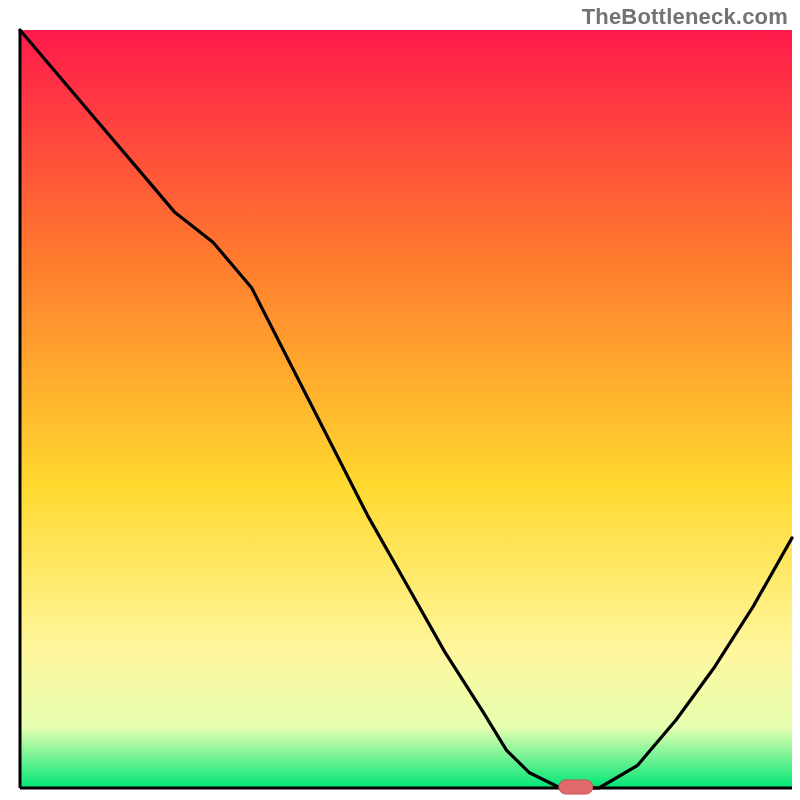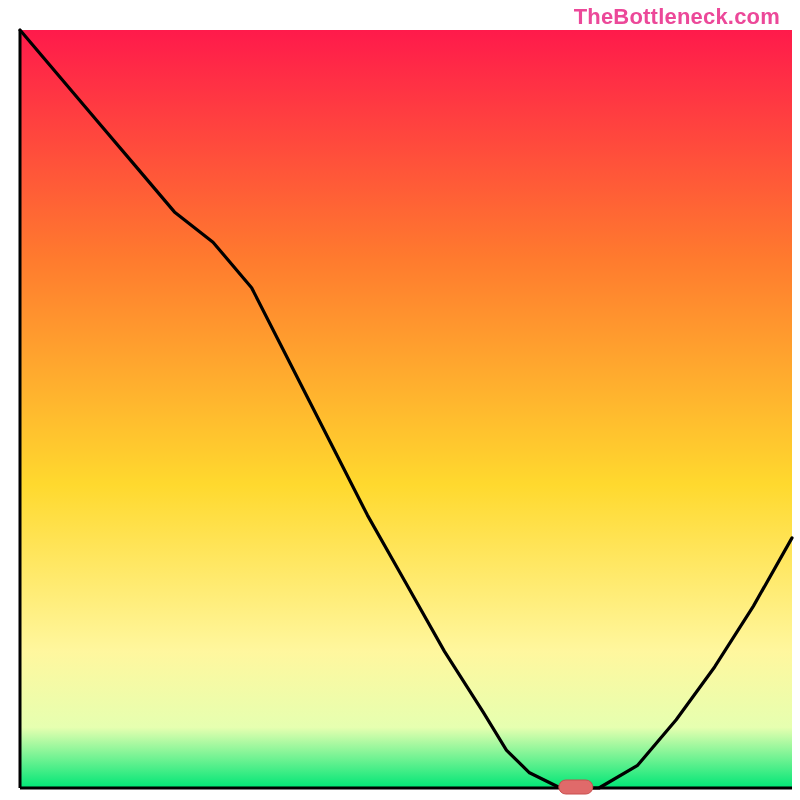--- a/index.html
+++ b/index.html
@@ -12,24 +12,24 @@
     overflow: hidden;
   }
   .stage {
     position: relative;
     width: 800px;
     height: 800px;
   }
   .watermark {
     position: absolute;
     top: 4px;
-    right: 20px;
+    right: 12px;
     font-size: 22px;
     font-weight: 600;
-    color: #ec4899;
+    color: #737373;
     letter-spacing: 0.2px;
     user-select: none;
   }
   svg {
     position: absolute;
     left: 0;
     top: 0;
   }
 </style>
 </head>

